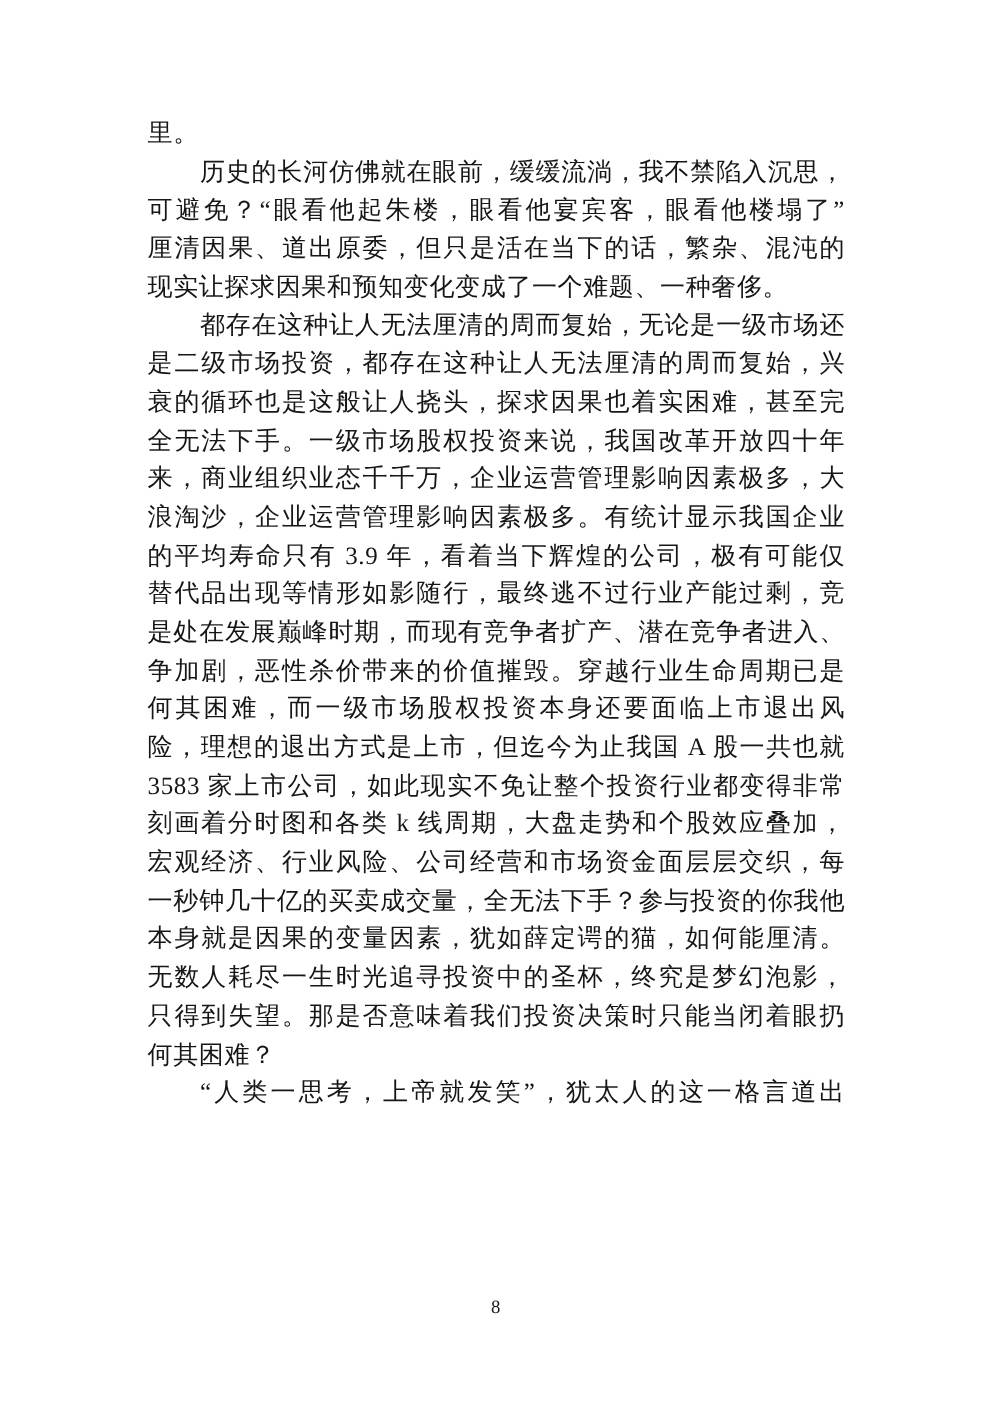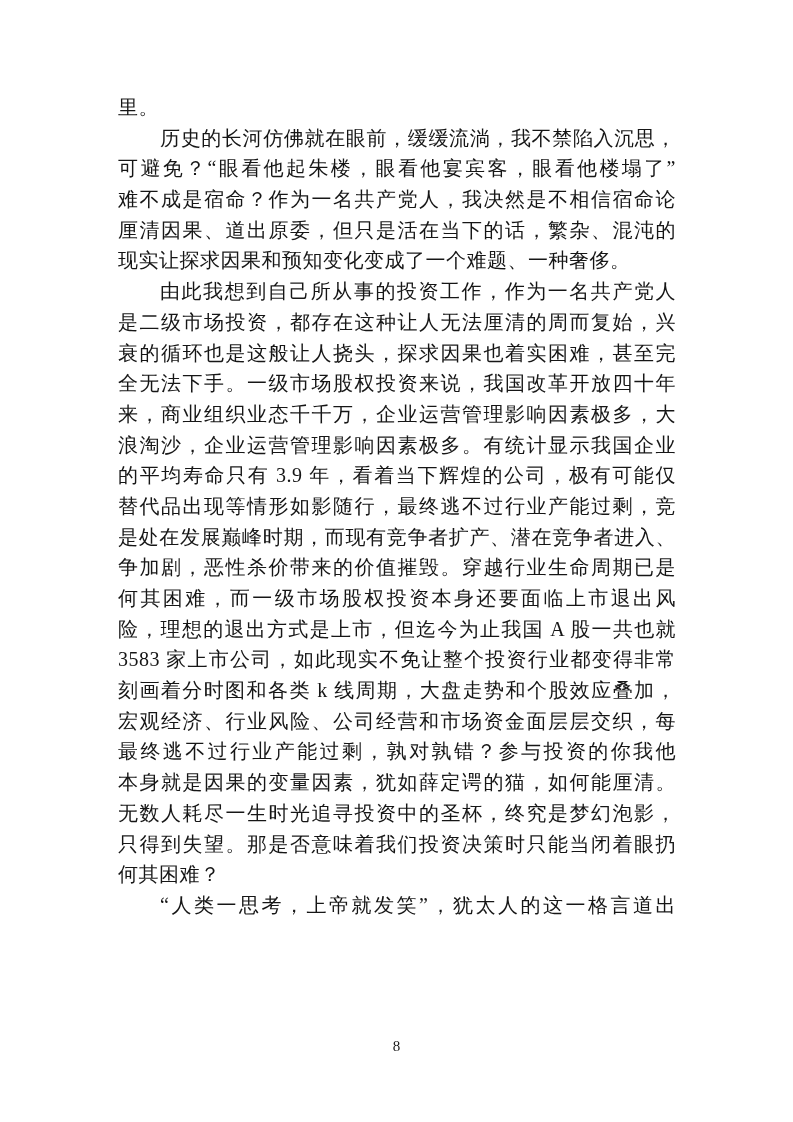--- a/index.html
+++ b/index.html
@@ -48,39 +48,38 @@
   }
 </style>
 </head>
 <body>
 
 <div class="page">
   <div class="text-block">
     <div class="line end">里。</div>
     <div class="line indent">历史的长河仿佛就在眼前，缓缓流淌，我不禁陷入沉思，</div>
     <div class="line">可避免？“眼看他起朱楼，眼看他宴宾客，眼看他楼塌了”</div>
-    <div class="line">难不成是宿命？作为一名共产党人，我决然是不相信宿命论</div>
     <div class="line">厘清因果、道出原委，但只是活在当下的话，繁杂、混沌的</div>
     <div class="line end">现实让探求因果和预知变化变成了一个难题、一种奢侈。</div>
-    <div class="line indent">由此我想到自己所从事的投资工作，作为一名共产党人</div>
+    <div class="line indent">都存在这种让人无法厘清的周而复始，无论是一级市场还</div>
     <div class="line">是二级市场投资，都存在这种让人无法厘清的周而复始，兴</div>
     <div class="line">衰的循环也是这般让人挠头，探求因果也着实困难，甚至完</div>
     <div class="line">全无法下手。一级市场股权投资来说，我国改革开放四十年</div>
     <div class="line">来，商业组织业态千千万，企业运营管理影响因素极多，大</div>
     <div class="line">浪淘沙，企业运营管理影响因素极多。有统计显示我国企业</div>
     <div class="line">的平均寿命只有 3.9 年，看着当下辉煌的公司，极有可能仅</div>
     <div class="line">替代品出现等情形如影随行，最终逃不过行业产能过剩，竞</div>
     <div class="line">是处在发展巅峰时期，而现有竞争者扩产、潜在竞争者进入、</div>
     <div class="line">争加剧，恶性杀价带来的价值摧毁。穿越行业生命周期已是</div>
     <div class="line">何其困难，而一级市场股权投资本身还要面临上市退出风</div>
     <div class="line">险，理想的退出方式是上市，但迄今为止我国 A 股一共也就</div>
     <div class="line">3583 家上市公司，如此现实不免让整个投资行业都变得非常</div>
     <div class="line">刻画着分时图和各类 k 线周期，大盘走势和个股效应叠加，</div>
     <div class="line">宏观经济、行业风险、公司经营和市场资金面层层交织，每</div>
-    <div class="line">最终逃不过行业产能过剩，孰对孰错？参与投资的你我他</div>
+    <div class="line">一秒钟几十亿的买卖成交量，全无法下手？参与投资的你我他</div>
     <div class="line">本身就是因果的变量因素，犹如薛定谔的猫，如何能厘清。</div>
     <div class="line">无数人耗尽一生时光追寻投资中的圣杯，终究是梦幻泡影，</div>
     <div class="line">只得到失望。那是否意味着我们投资决策时只能当闭着眼扔</div>
     <div class="line end">何其困难？</div>
     <div class="line indent">“人类一思考，上帝就发笑”，犹太人的这一格言道出</div>
   </div>
   <div class="page-number">8</div>
 </div>
 
 </body></html>

